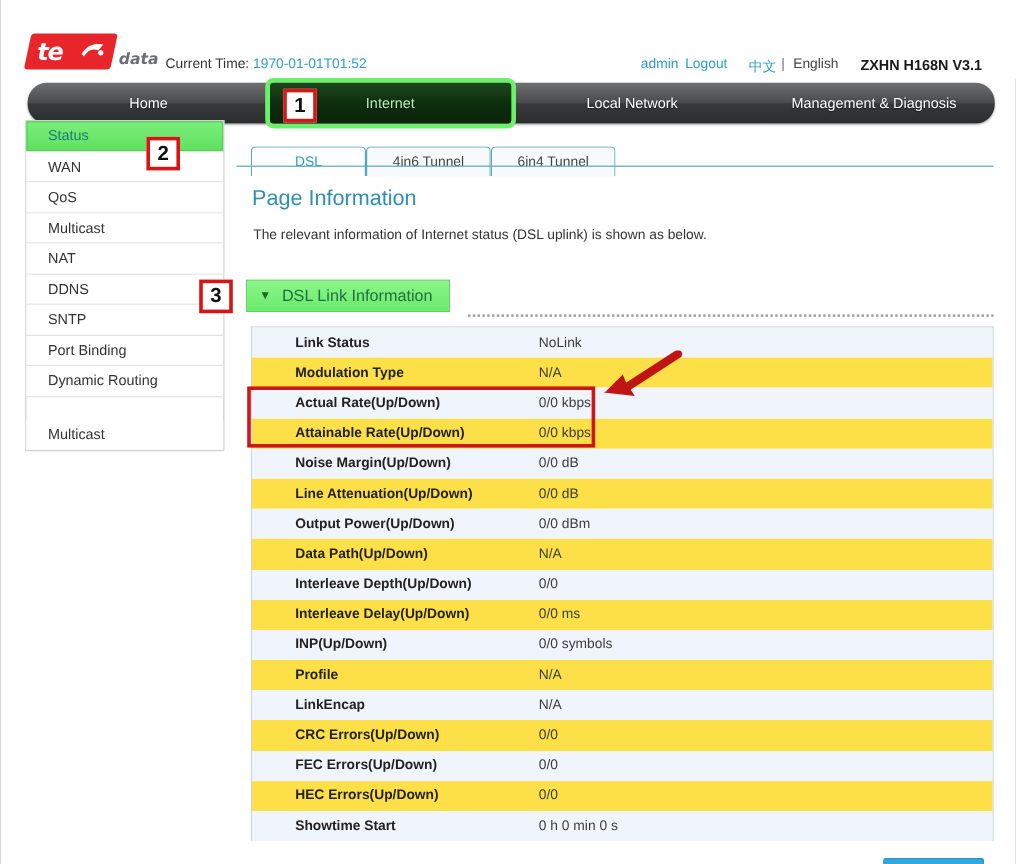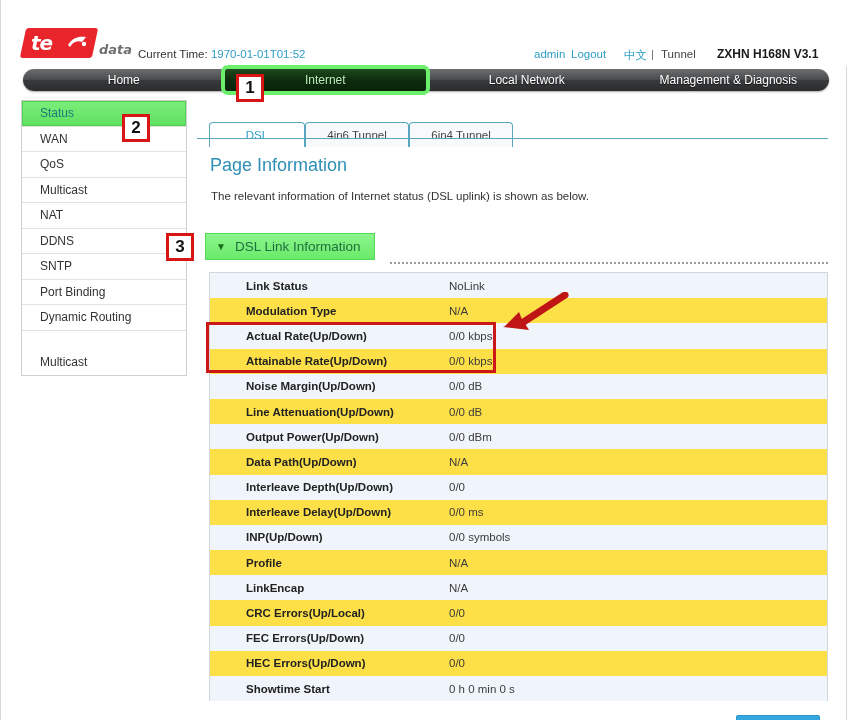--- a/index.html
+++ b/index.html
@@ -68,21 +68,21 @@
   #hdr-sep    { left: 650px; color: #6d6e70; cursor: default; }
   #hdr-en     { left: 660px; color: #444444; }
   #hdr-model  {
     position: absolute; left: 716px; top: 47px;
     font-size: 12px; font-weight: bold; color: #1a1a1a; white-space: nowrap;
   }
 
   
   #topnav {
     position: absolute; left: 22px; top: 69px;
-    width: 806px; height: 22px;
+    width: 806px; height: 34px;
     background: linear-gradient(to bottom, #6d6e70 0%, #4a4b4d 48%, #38393b 52%, #2b2c2e 100%);
     border-radius: 16px;
     box-shadow: 0 1px 2px rgba(0,0,0,0.35);
     display: flex; align-items: stretch;
   }
   .nav-item {
     flex: 1;
     display: flex; align-items: center; justify-content: center;
     color: #ffffff; font-size: 12px; cursor: pointer;
     position: relative;
@@ -248,21 +248,21 @@
 
     <div id="current-time">
       <span>Current Time:</span>
       <span class="tval">1970-01-01T01:52</span>
     </div>
 
     <div class="hdr-link" id="hdr-admin">admin</div>
     <div class="hdr-link" id="hdr-logout">Logout</div>
     <div class="hdr-link" id="hdr-zh">中文</div>
     <div class="hdr-link" id="hdr-sep">|</div>
-    <div class="hdr-link" id="hdr-en">Tunnel</div>
+    <div class="hdr-link" id="hdr-en">English</div>
     <div id="hdr-model">ZXHN H168N V3.1</div>
   </div>
 
   <div id="topnav">
     <div class="nav-item">Home</div>
     <div class="nav-item active">Internet</div>
     <div class="nav-item">Local Network</div>
     <div class="nav-item">Management &amp; Diagnosis</div>
   </div>
 
@@ -343,21 +343,21 @@
       </div>
     <div class="row even">
         <div class="k">Profile</div>
         <div class="v">N/A</div>
       </div>
     <div class="row odd">
         <div class="k">LinkEncap</div>
         <div class="v">N/A</div>
       </div>
     <div class="row even">
-        <div class="k">CRC Errors(Up/Local)</div>
+        <div class="k">CRC Errors(Up/Down)</div>
         <div class="v">0/0</div>
       </div>
     <div class="row odd">
         <div class="k">FEC Errors(Up/Down)</div>
         <div class="v">0/0</div>
       </div>
     <div class="row even">
         <div class="k">HEC Errors(Up/Down)</div>
         <div class="v">0/0</div>
       </div>

